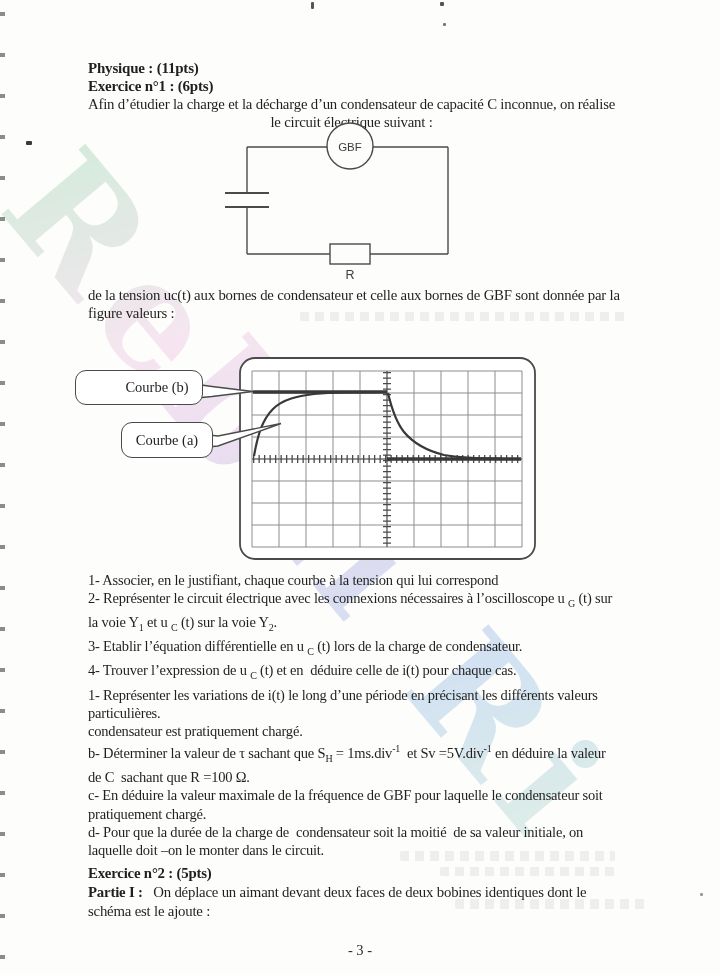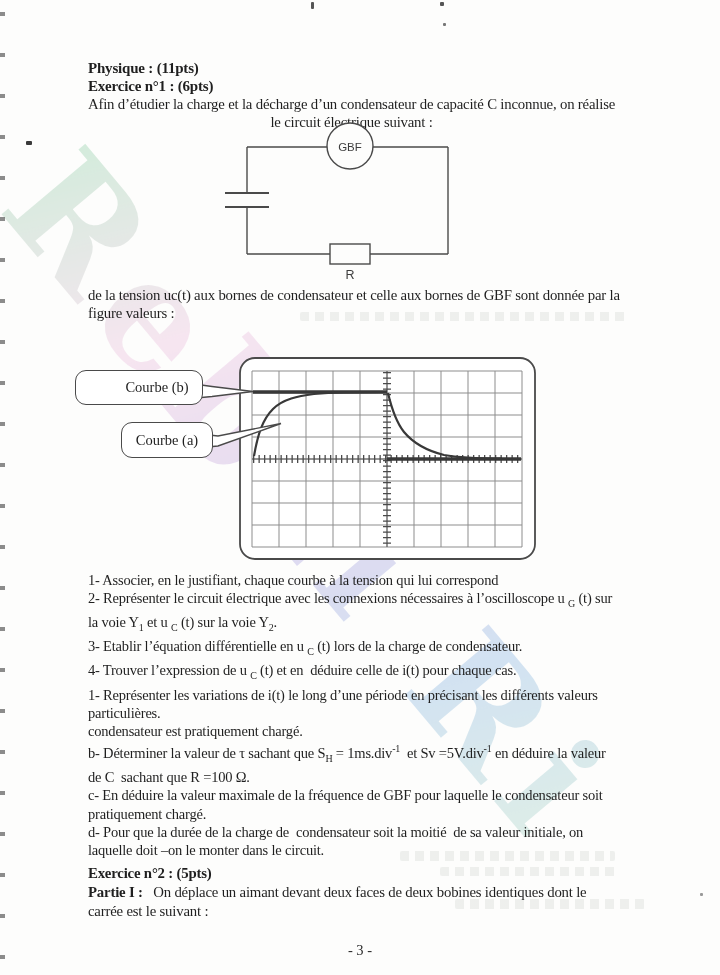--- a/index.html
+++ b/index.html
@@ -160,18 +160,18 @@
     <div class="line">de C  sachant que R =100 Ω.</div>
     <div class="line">c- En déduire la valeur maximale de la fréquence de GBF pour laquelle le condensateur soit</div>
     <div class="line">pratiquement chargé.</div>
     <div class="line">d- Pour que la durée de la charge de  condensateur soit la moitié  de sa valeur initiale, on</div>
     <div class="line">laquelle doit –on le monter dans le circuit.</div>
   </div>
 
   <div class="block ex2">
     <div class="line bold">Exercice n°2 : (5pts)</div>
     <div class="line"><span class="bold">Partie I :</span><span>   On déplace un aimant devant deux faces de deux bobines identiques dont le</span></div>
-    <div class="line">carrée est le suivant :</div>
+    <div class="line">schéma est le ajoute :</div>
   </div>
 
   <div class="block pagenum">- 3 -</div>
 
 </div>
 
 </body></html>

